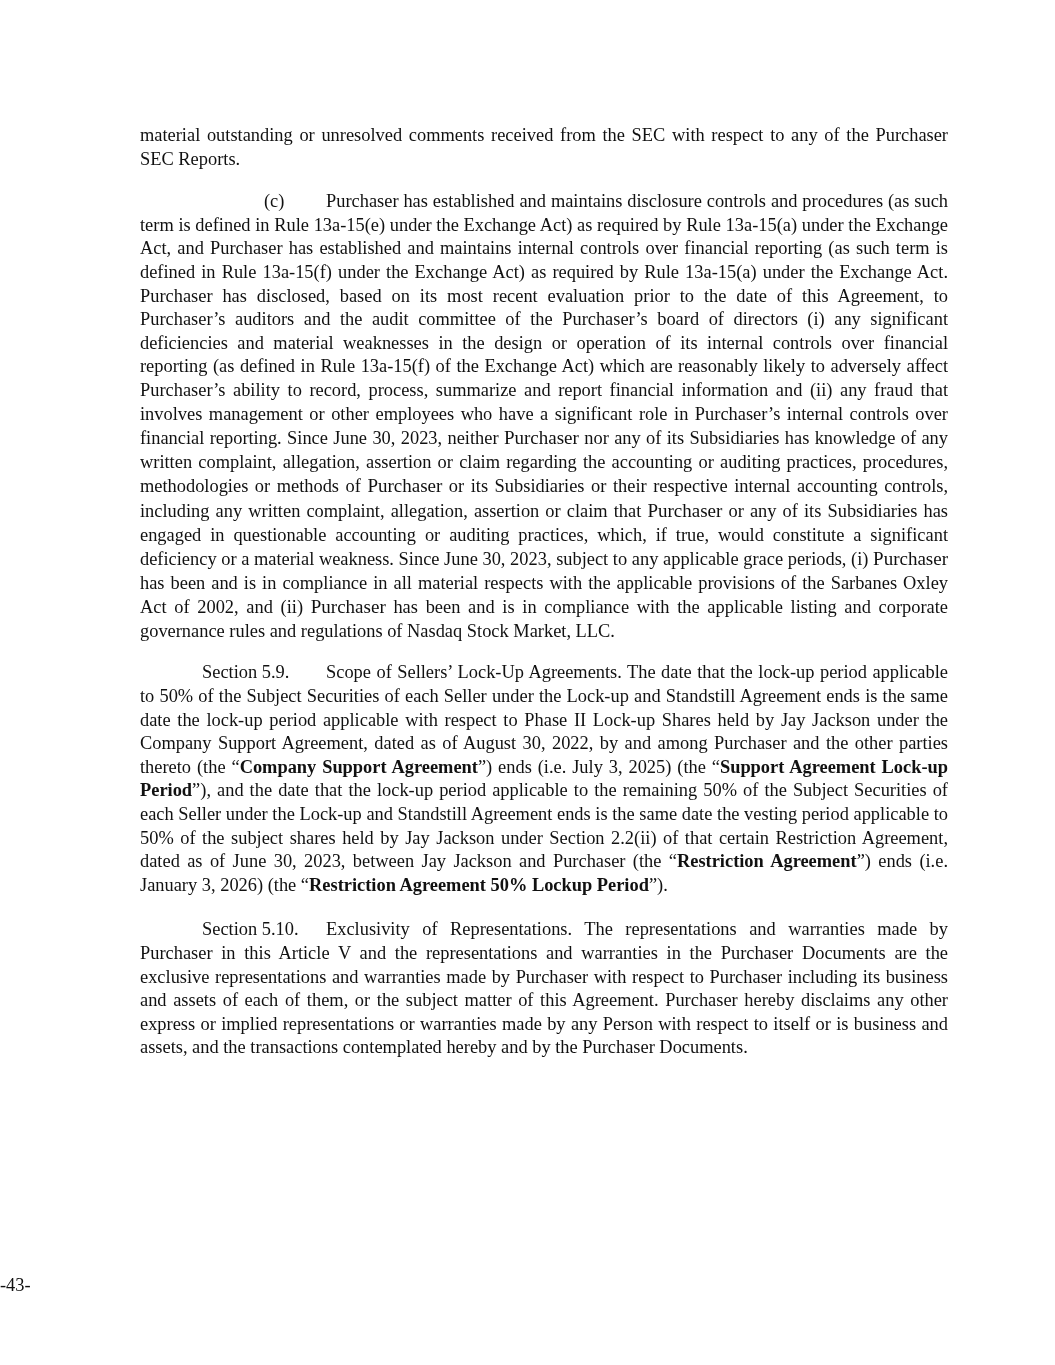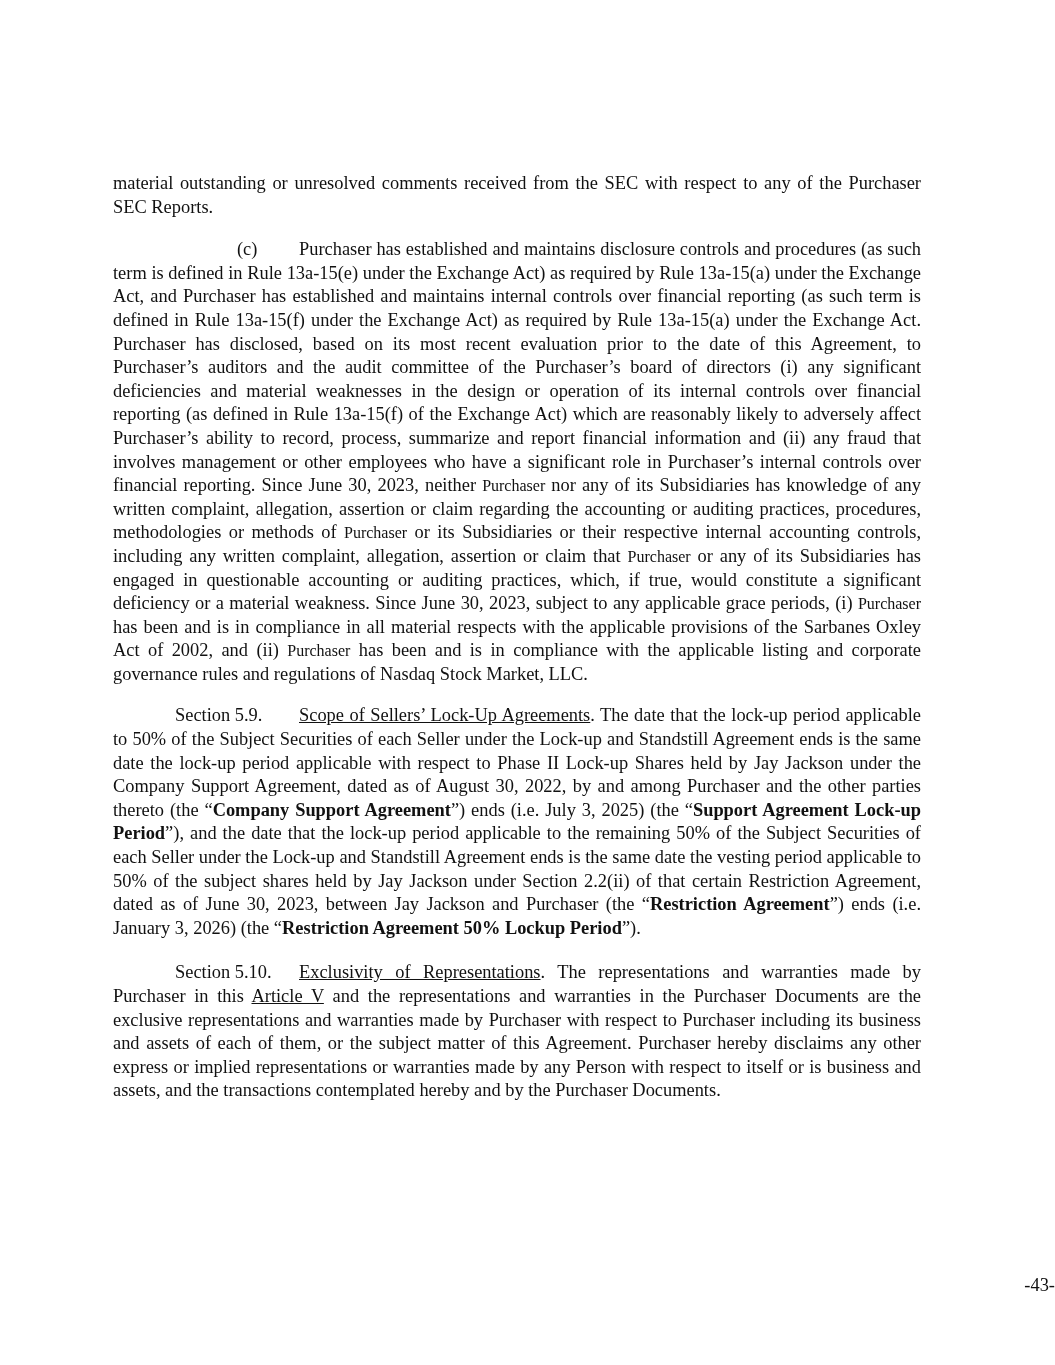--- a/index.html
+++ b/index.html
@@ -1,32 +1,32 @@
 <!DOCTYPE html>
 <html><head>
 <meta charset="utf-8">
 <style>
   html, body { margin: 0; padding: 0; background: #ffffff; }
   body { width: 1055px; height: 1365px; position: relative; overflow: hidden; }
   .page {
-    position: absolute; left: 113px; top: 124px; width: 808px;
+    position: absolute; left: 140px; top: 124px; width: 808px;
     font-family: "Liberation Serif", serif; font-size: 18.4px; line-height: 23.6px;
-    color: #111111; text-align: justify; margin-top: 48px;
+    color: #111111; text-align: justify;
   }
   p { margin: 0; }
   .p-cont { margin-bottom: 19px; }
   .p-c { text-indent: 124px; margin-bottom: 18px; }
   .p-sec { text-indent: 62px; margin-bottom: 21px; }
   .c-tab { display: inline-block; width: 62px; text-indent: 0; }
   .sec-num { display: inline-block; width: 124px; text-indent: 0; }
-  .u { text-decoration: underline; }
+  .u { }
   .def { font-weight: bold; }
-  .sm { font-size: 16px; }
+  .sm { font-size: 19px; }
   .footer {
-    position: absolute; left: 0; width: 1055px; top: 1275px; text-align: right;
+    position: absolute; left: 0; width: 1055px; top: 1275px; text-align: left;
     font-family: "Liberation Serif", serif; font-size: 18.4px; color: #111111;
   }
 </style>
 </head>
 <body>
 
 <div class="page">
   <p class="p-cont">material outstanding or unresolved comments received from the SEC with respect to any of the Purchaser SEC Reports.</p>
 
   <p class="p-c"><span class="c-tab">(c)</span><span>Purchaser has established and maintains disclosure controls and procedures (as such term is defined in Rule 13a-15(e) under the Exchange Act) as required by Rule 13a-15(a) under the Exchange Act, and Purchaser has established and maintains internal controls over financial reporting (as such term is defined in Rule 13a-15(f) under the Exchange Act) as required by Rule 13a-15(a) under the Exchange Act. Purchaser has disclosed, based on its most recent evaluation prior to the date of this Agreement, to Purchaser’s auditors and the audit committee of the Purchaser’s board of directors (i) any significant deficiencies and material weaknesses in the design or operation of its internal controls over financial reporting (as defined in Rule 13a-15(f) of the Exchange Act) which are reasonably likely to adversely affect Purchaser’s ability to record, process, summarize and report financial information and (ii) any fraud that involves management or other employees who have a significant role in Purchaser’s internal controls over financial reporting. Since June 30, 2023, neither </span><span class="sm">Purchaser</span><span> nor any of its Subsidiaries has knowledge of any written complaint, allegation, assertion or claim regarding the accounting or auditing practices, procedures, methodologies or methods of </span><span class="sm">Purchaser</span><span> or its Subsidiaries or their respective internal accounting controls, including any written complaint, allegation, assertion or claim that </span><span class="sm">Purchaser</span><span> or any of its Subsidiaries has engaged in questionable accounting or auditing practices, which, if true, would constitute a significant deficiency or a material weakness. Since June 30, 2023, subject to any applicable grace periods, (i) </span><span class="sm">Purchaser</span><span> has been and is in compliance in all material respects with the applicable provisions of the Sarbanes Oxley Act of 2002, and (ii) </span><span class="sm">Purchaser</span><span> has been and is in compliance with the applicable listing and corporate governance rules and regulations of Nasdaq Stock Market, LLC.</span></p>

